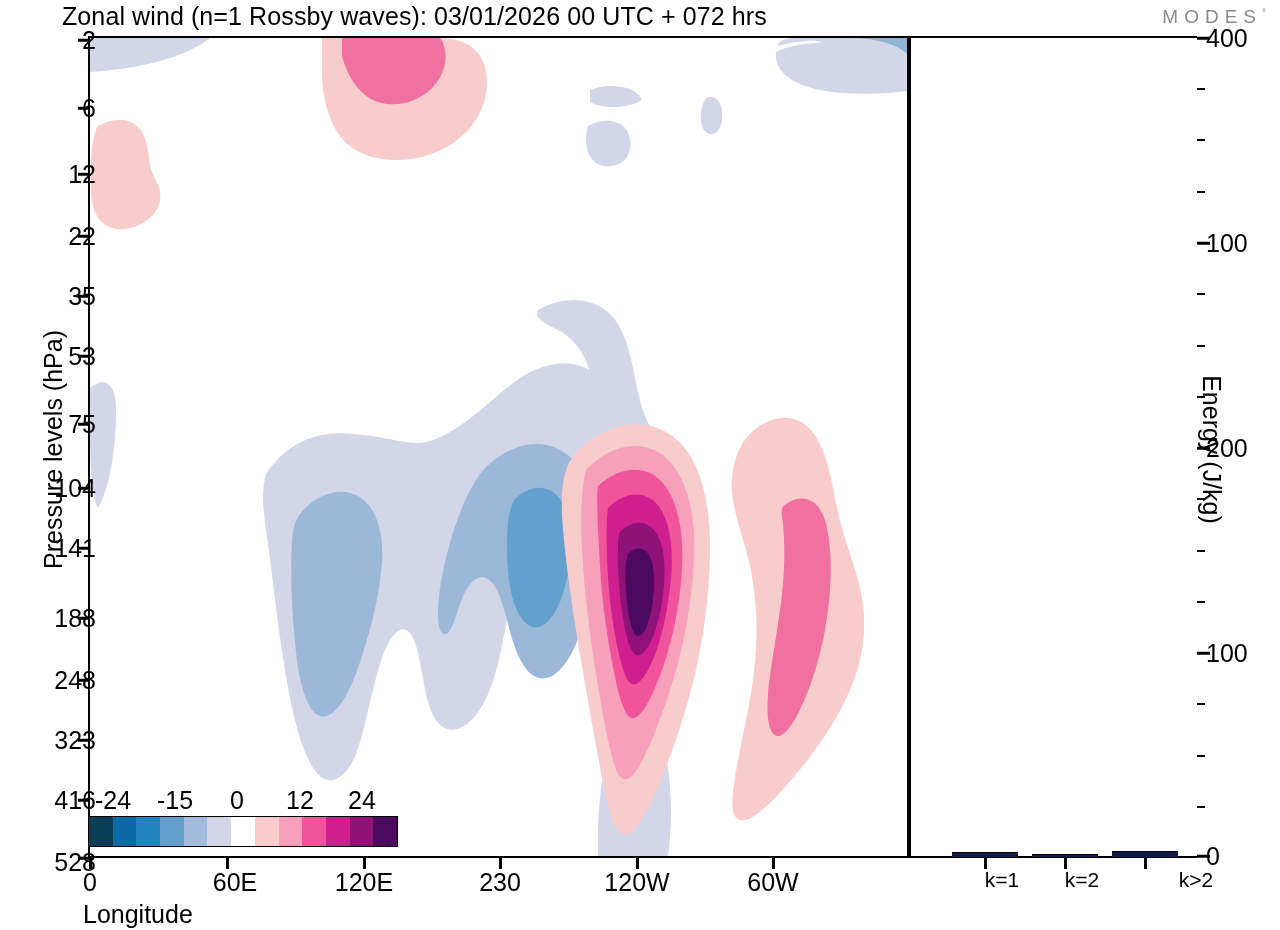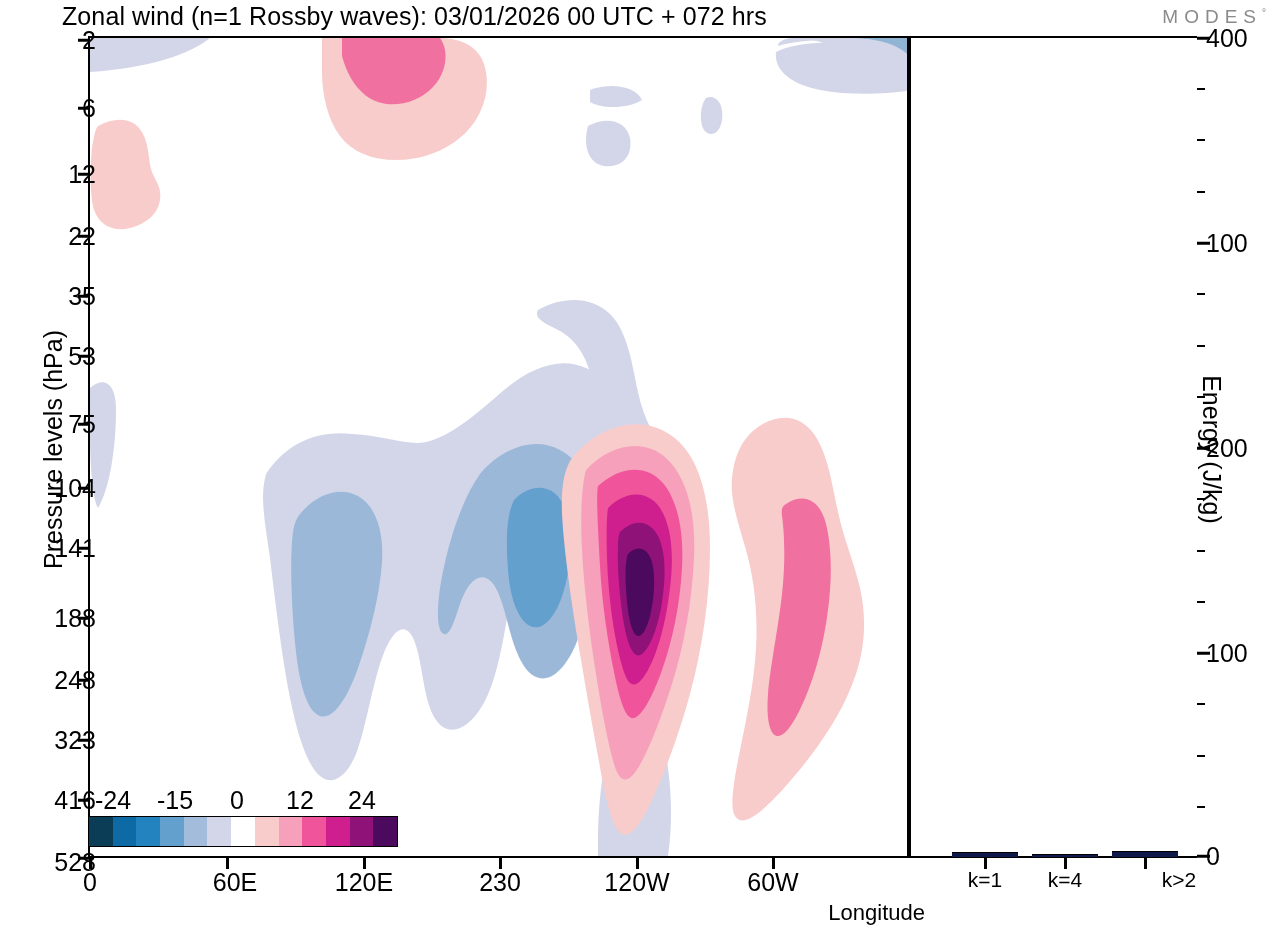--- a/index.html
+++ b/index.html
@@ -26,34 +26,34 @@
   .ytick{position:absolute;right:1184px;text-align:right;font-size:25px;
          transform:translateY(-50%);white-space:nowrap;}
   .ytick-mark{position:absolute;left:78px;width:12px;height:2.5px;background:#000;
               transform:translateY(-50%);}
   #ylabel{left:-112px;top:435px;width:330px;text-align:center;font-size:25px;
           transform:rotate(-90deg);transform-origin:center center;white-space:nowrap;}
 
   
   .xtick{position:absolute;top:868px;font-size:25px;transform:translateX(-50%);white-space:nowrap;}
   .xtick-mark{position:absolute;top:858px;width:2.5px;height:11px;background:#000;}
-  #xlabel{left:104px;top:900px;width:821px;text-align:right;font-size:22px;}
+  #xlabel{left:83px;top:900px;width:821px;text-align:left;font-size:25px;}
 
   
   .rtick{position:absolute;left:1206px;font-size:25px;transform:translateY(-50%);white-space:nowrap;}
   .rtick-mark{position:absolute;left:1197px;width:13px;height:2.5px;background:#000;
               transform:translateY(-50%);}
   .rtick-minor{position:absolute;left:1197px;width:8px;height:2px;background:#000;
                transform:translateY(-50%);}
   #rlabel{right:-96px;top:435px;width:330px;text-align:center;font-size:25px;
           transform:rotate(90deg);transform-origin:center center;white-space:nowrap;}
 
   
   .ebar{position:absolute;bottom:0;background:#101a4a;border-top:1px solid #000;}
-  .ebar-label{position:absolute;top:868px;font-size:21px;transform:translateX(-50%);white-space:nowrap;}
+  .ebar-label{position:absolute;top:868px;font-size:21px;transform:translateX(-50%);white-space:nowrap;margin-left:17px;}
   .ebar-mark{position:absolute;top:858px;width:2.5px;height:11px;background:#000;}
 
   
   #cbar{position:absolute;left:88px;top:816px;width:310px;height:31px;
         display:flex;border:1.5px solid #000;box-sizing:border-box;background:#fff;}
   #cbar div{flex:1 1 0;height:100%;}
   .cbar-tick{position:absolute;top:786px;font-size:25px;transform:translateX(-50%);white-space:nowrap;}
 </style>
 </head>
 <body>
@@ -252,21 +252,21 @@
 <div>
   <div class="ebar abs" style="left:952px;width:66px;height:4px;top:852px"></div>
   <div class="ebar abs" style="left:1032px;width:66px;height:2px;top:854px"></div>
   <div class="ebar abs" style="left:1112px;width:66px;height:5px;top:851px"></div>
 
   <div class="ebar-mark abs" style="left:984px"></div>
   <div class="ebar-mark abs" style="left:1064px"></div>
   <div class="ebar-mark abs" style="left:1144px"></div>
 
   <div class="ebar-label abs" style="left:985px">k=1</div>
-  <div class="ebar-label abs" style="left:1065px">k=4</div>
+  <div class="ebar-label abs" style="left:1065px">k=2</div>
   <div class="ebar-label abs" style="left:1179px">k&gt;2</div>
 </div>
 
 <div>
   <div class="cbar-tick abs" style="left:113px">-24</div>
   <div class="cbar-tick abs" style="left:175px">-15</div>
   <div class="cbar-tick abs" style="left:237px">0</div>
   <div class="cbar-tick abs" style="left:300px">12</div>
   <div class="cbar-tick abs" style="left:362px">24</div>
   <div id="cbar">

